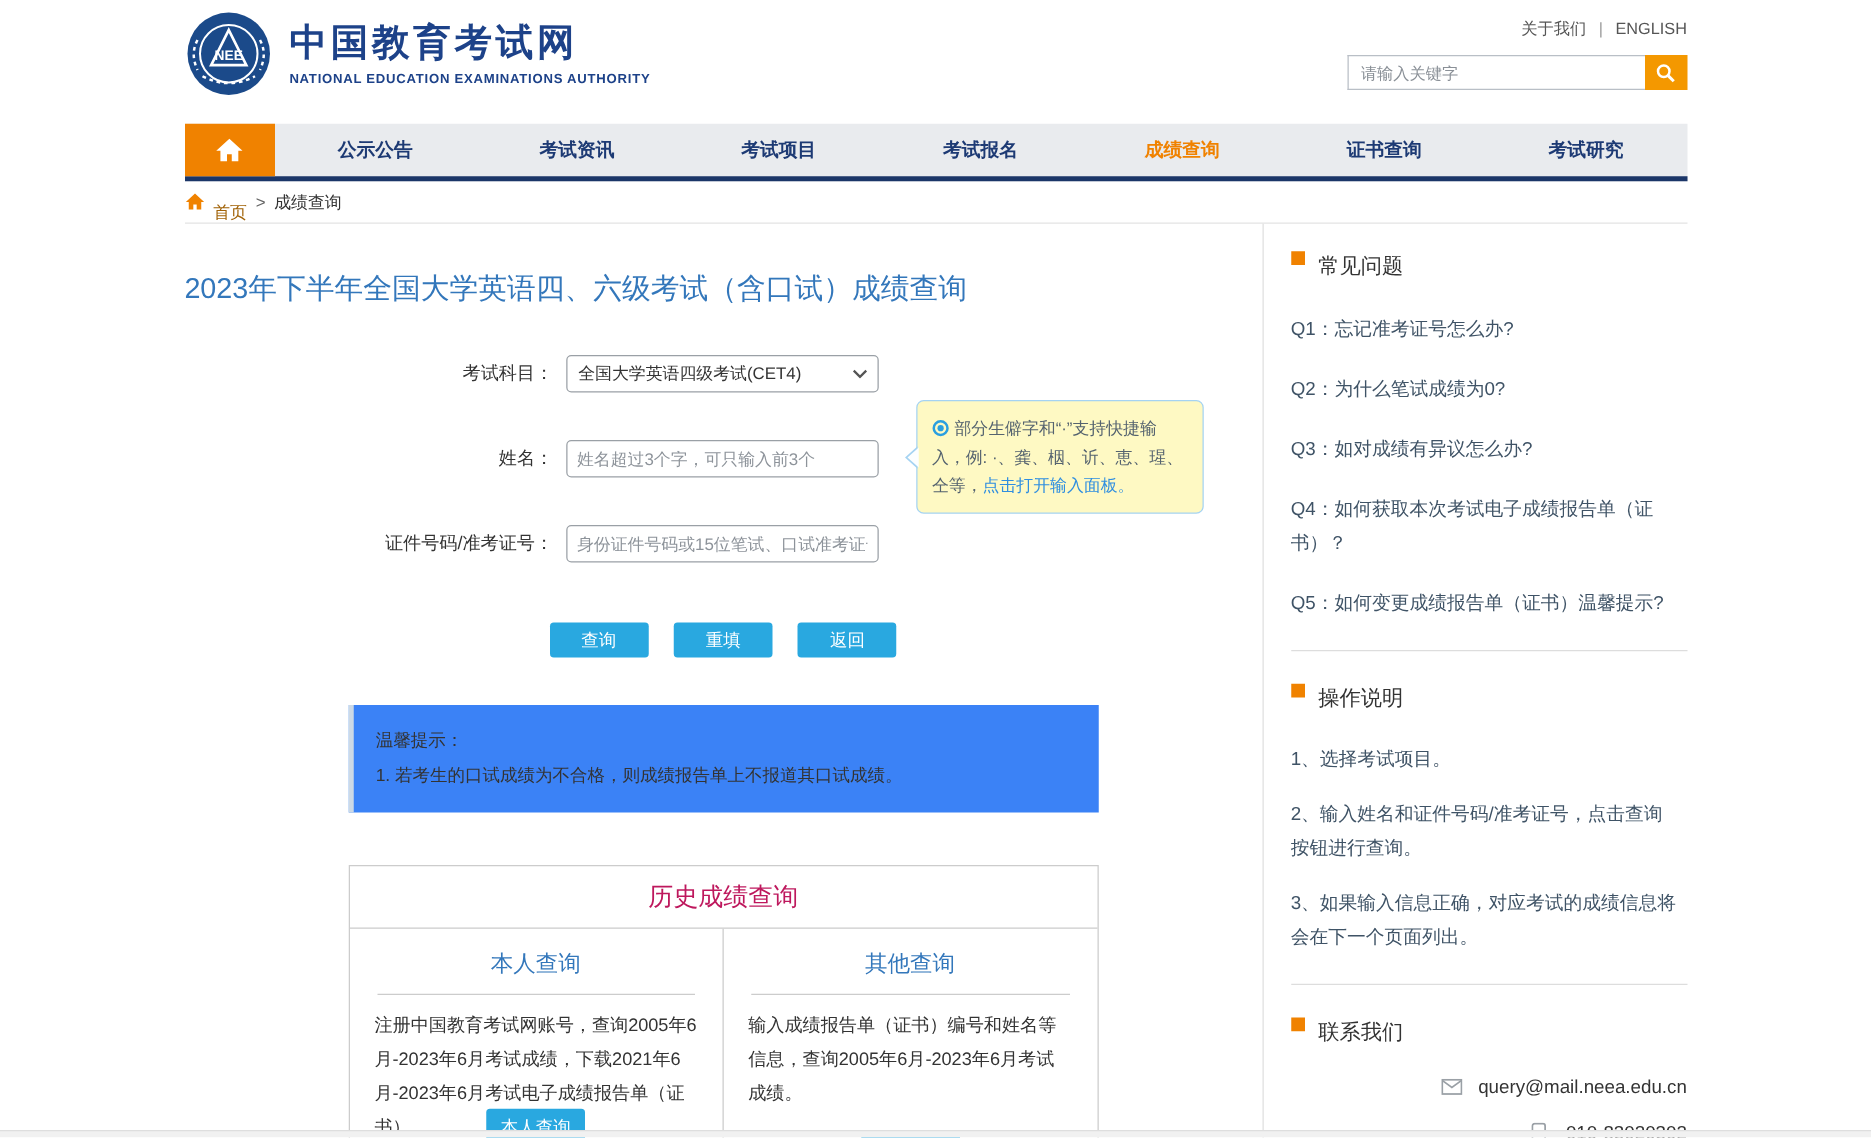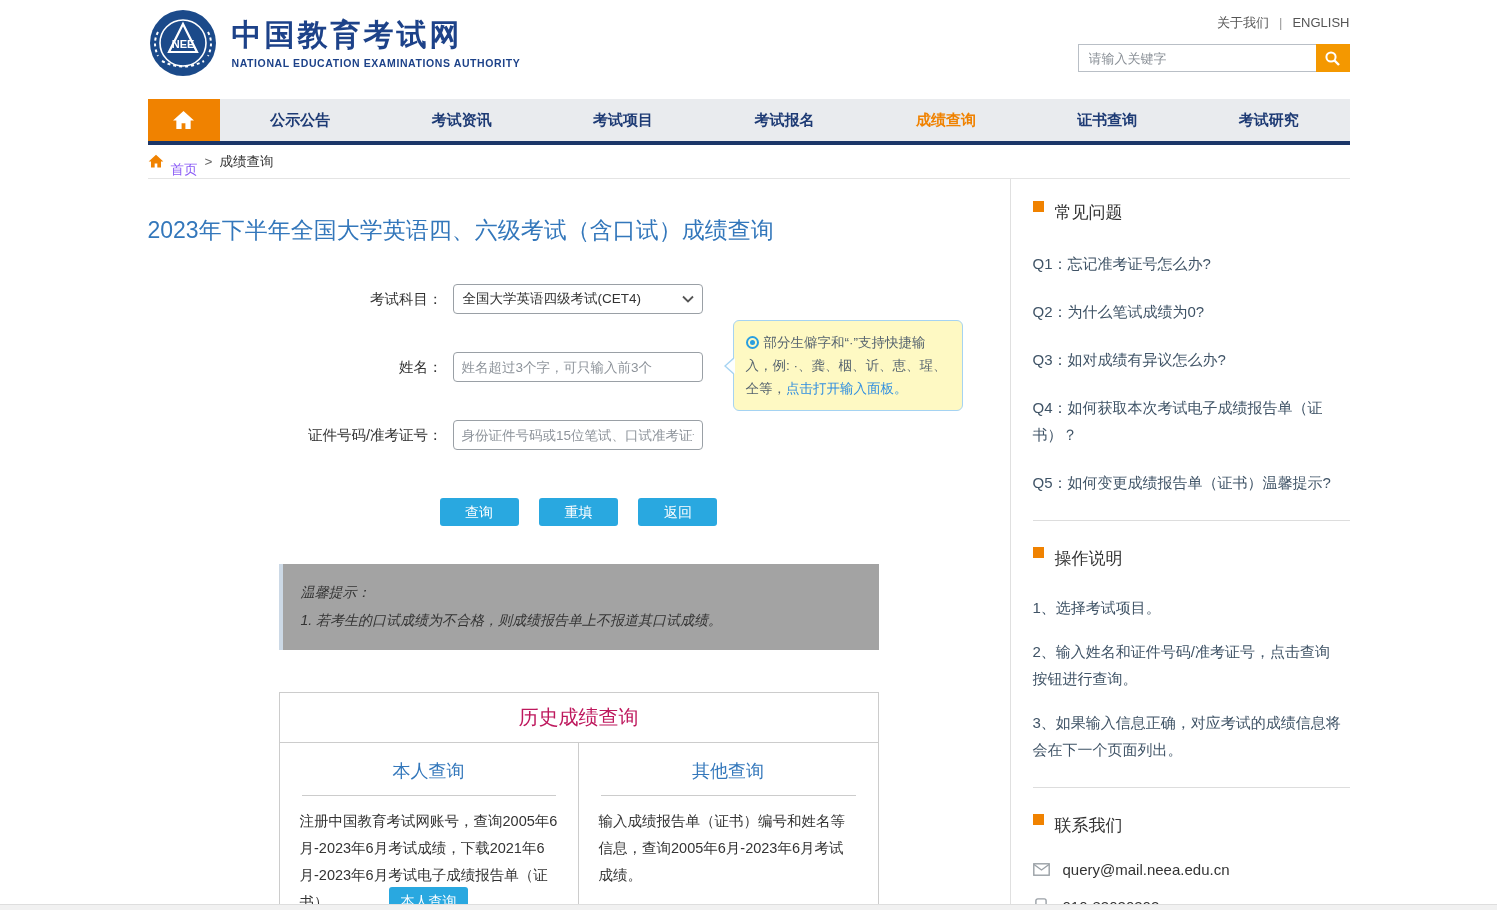--- a/index.html
+++ b/index.html
@@ -57,21 +57,21 @@
   .tooltip { position:absolute; left:585px; top:-32px; width:230px; background:#fef9c3; border:1px solid #a5d3f2; border-radius:6px; padding:10px 12px 10px 12px; font-size:13.5px; line-height:23px; color:#55636f; }
   .tooltip .arrow-border { position:absolute; left:-10px; top:36px; width:0; height:0; border-top:9px solid transparent; border-bottom:9px solid transparent; border-right:10px solid #a5d3f2; }
   .tooltip .arrow-fill { position:absolute; left:-8px; top:37px; width:0; height:0; border-top:8px solid transparent; border-bottom:8px solid transparent; border-right:9px solid #fcfeff; }
   .radio-dot { display:inline-block; width:13px; height:13px; border:2px solid #2a9fe0; border-radius:50%; position:relative; vertical-align:-2px; margin-right:5px; }
   .radio-dot::after { content:""; position:absolute; left:2px; top:2px; width:5px; height:5px; border-radius:50%; background:#2a9fe0; }
   .tooltip a { color:#2f8ee0; text-decoration:none; }
 
   .btn-row { text-align:center; margin-top:48px; }
   .btn { display:inline-block; width:79px; height:28px; line-height:28px; background:#29a8e0; color:#fff; font-size:14px; border:none; border-radius:3px; cursor:pointer; margin:0 8px; text-align:center; }
 
-  .notice-box { width:600px; margin:38px auto 0; background:#a3a3a3; border-left:4px solid #ccd9e6; padding:15px 18px 17px; font-size:14px; line-height:26px; color:#333;font-style:italic; }
+  .notice-box { width:600px; margin:38px auto 0; background:#3b82f6; border-left:4px solid #ccd9e6; padding:15px 18px 17px; font-size:14px; line-height:26px; color:#333; }
   .notice-title { margin-bottom:2px; }
 
   .history-box { width:600px; margin:42px auto 0; border:1px solid #ccc; }
   .history-header { text-align:center; font-size:20px; color:#be185d; padding:11px 0; border-bottom:1px solid #ccc; }
   .history-cols { display:flex; }
   .history-col { width:50%; padding:16px 20px 26px; }
   .history-col.first { border-right:1px solid #ccc; }
   .col-title { text-align:center; font-size:18px; color:#3377bb; padding-bottom:12px; border-bottom:1px solid #ccc; margin:0 2px 12px; }
   .col-desc { font-size:14.5px; line-height:27px; color:#333; }
   .col-btn-wrap { text-align:center; }
@@ -80,21 +80,21 @@
 
   
   .side-section-title { display:flex; font-size:17px; color:#333; }
   .bullet-square { width:11px; height:11px; background:#f08200; margin-right:11px; }
   .faq-list { margin-top:26px; }
   .faq-item { font-size:15px; color:#3f5366; line-height:27px; margin-bottom:21px; cursor:pointer; }
   .side-divider { border:none; border-top:1px solid #ddd; margin:24px 0 26px; }
   .instr-list { margin-top:24px; }
   .instr-item { font-size:15px; color:#3f5366; line-height:27px; margin-bottom:17px; }
   .contact-list { margin-top:24px; }
-  .contact-item { display:flex; align-items:center; font-size:15px; color:#333; margin-bottom:20px; }
+  .contact-item { display:flex; align-items:center; font-size:15px; color:#333; margin-bottom:20px;justify-content:flex-end; }
   .contact-item .c-icon { width:17px; margin-right:13px; display:flex; justify-content:center; }
 
   .footer-strip { position:absolute; left:0; right:0; bottom:0; height:6px; background:#f1f1f1; border-top:1px solid #dedede; }
 </style>
 </head>
 <body>
 
 <div class="container">
 
   <div class="header">
@@ -145,21 +145,21 @@
       <div class="nav-item">考试研究</div>
     </div>
   </div>
 
   <div class="breadcrumb">
     <span class="bc-home-icon">
       <svg width="16" height="15" viewBox="0 0 24 22">
         <path d="M12 1 L1 11 h3.5 v9 h5.5 v-6 h4 v6 h5.5 v-9 H23 Z" fill="#f08200"></path>
       </svg>
     </span>
-    <a href="#" style="color:#8b5cf6;text-decoration:none;margin-top:16px;">首页</a>
+    <a href="#" style="color:#a16207;text-decoration:none;margin-top:16px;">首页</a>
     <span class="bc-sep">&gt;</span>
     <span>成绩查询</span>
   </div>
 
   <div class="main">
     <div class="content">
       <h1 class="page-title">2023年下半年全国大学英语四、六级考试（含口试）成绩查询</h1>
 
       <div class="query-form">
         <div class="form-row">

